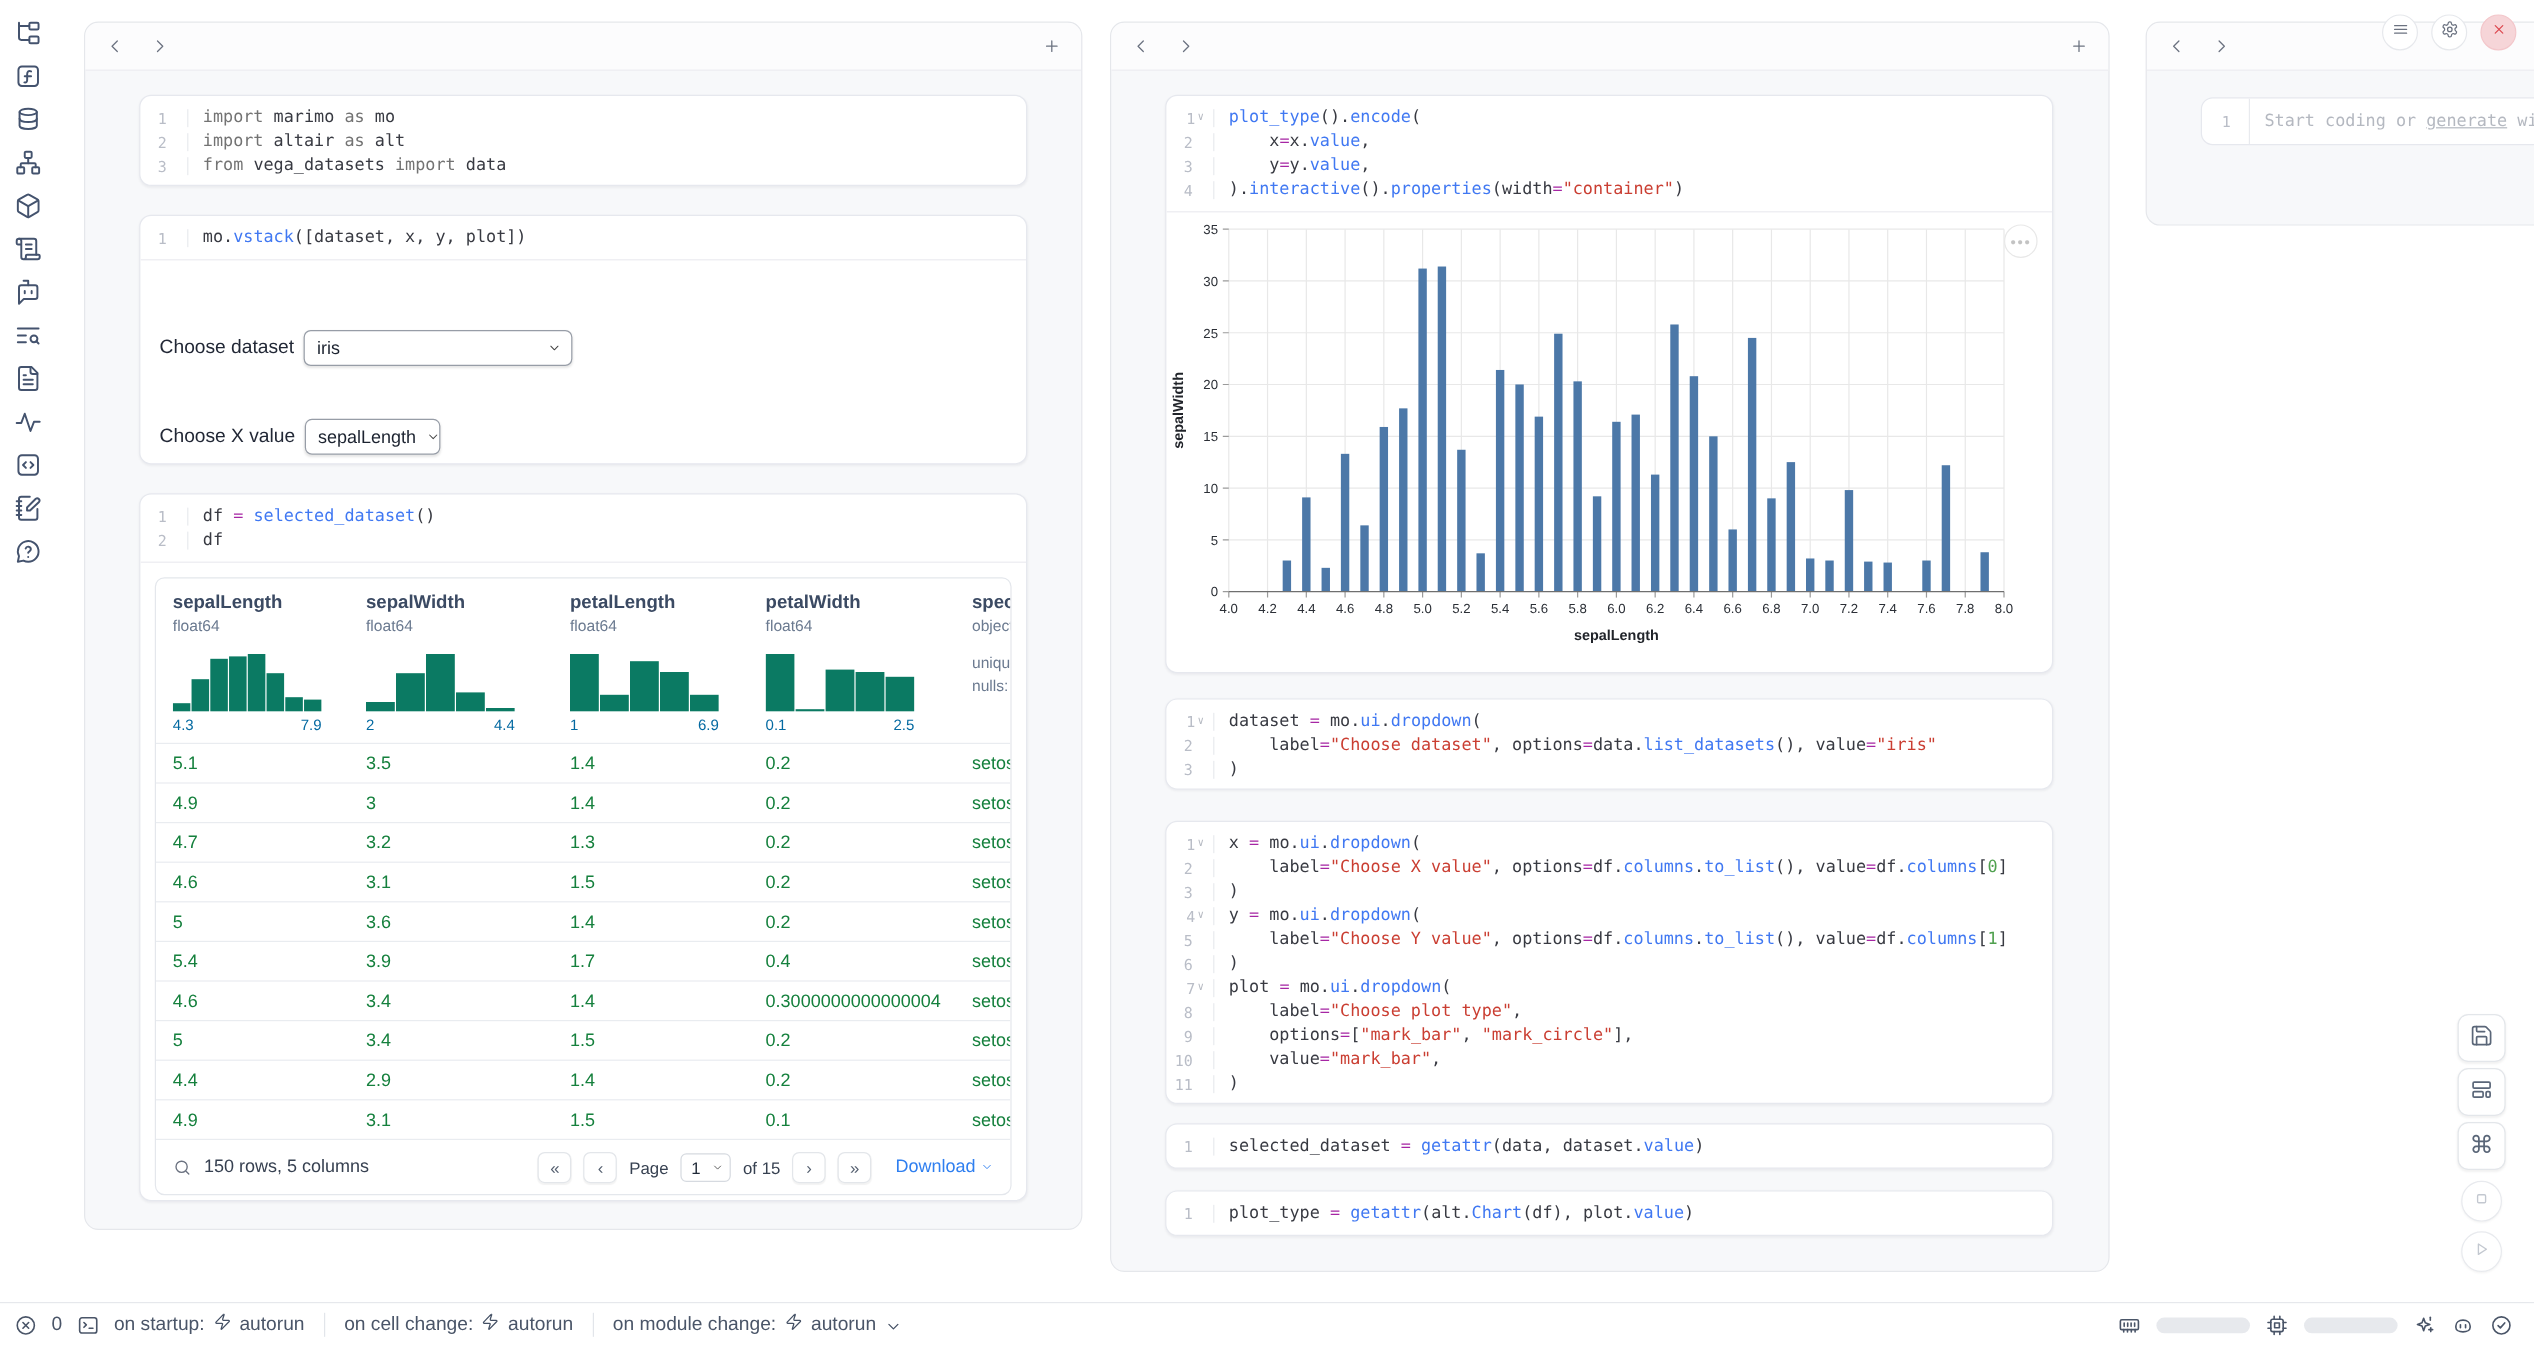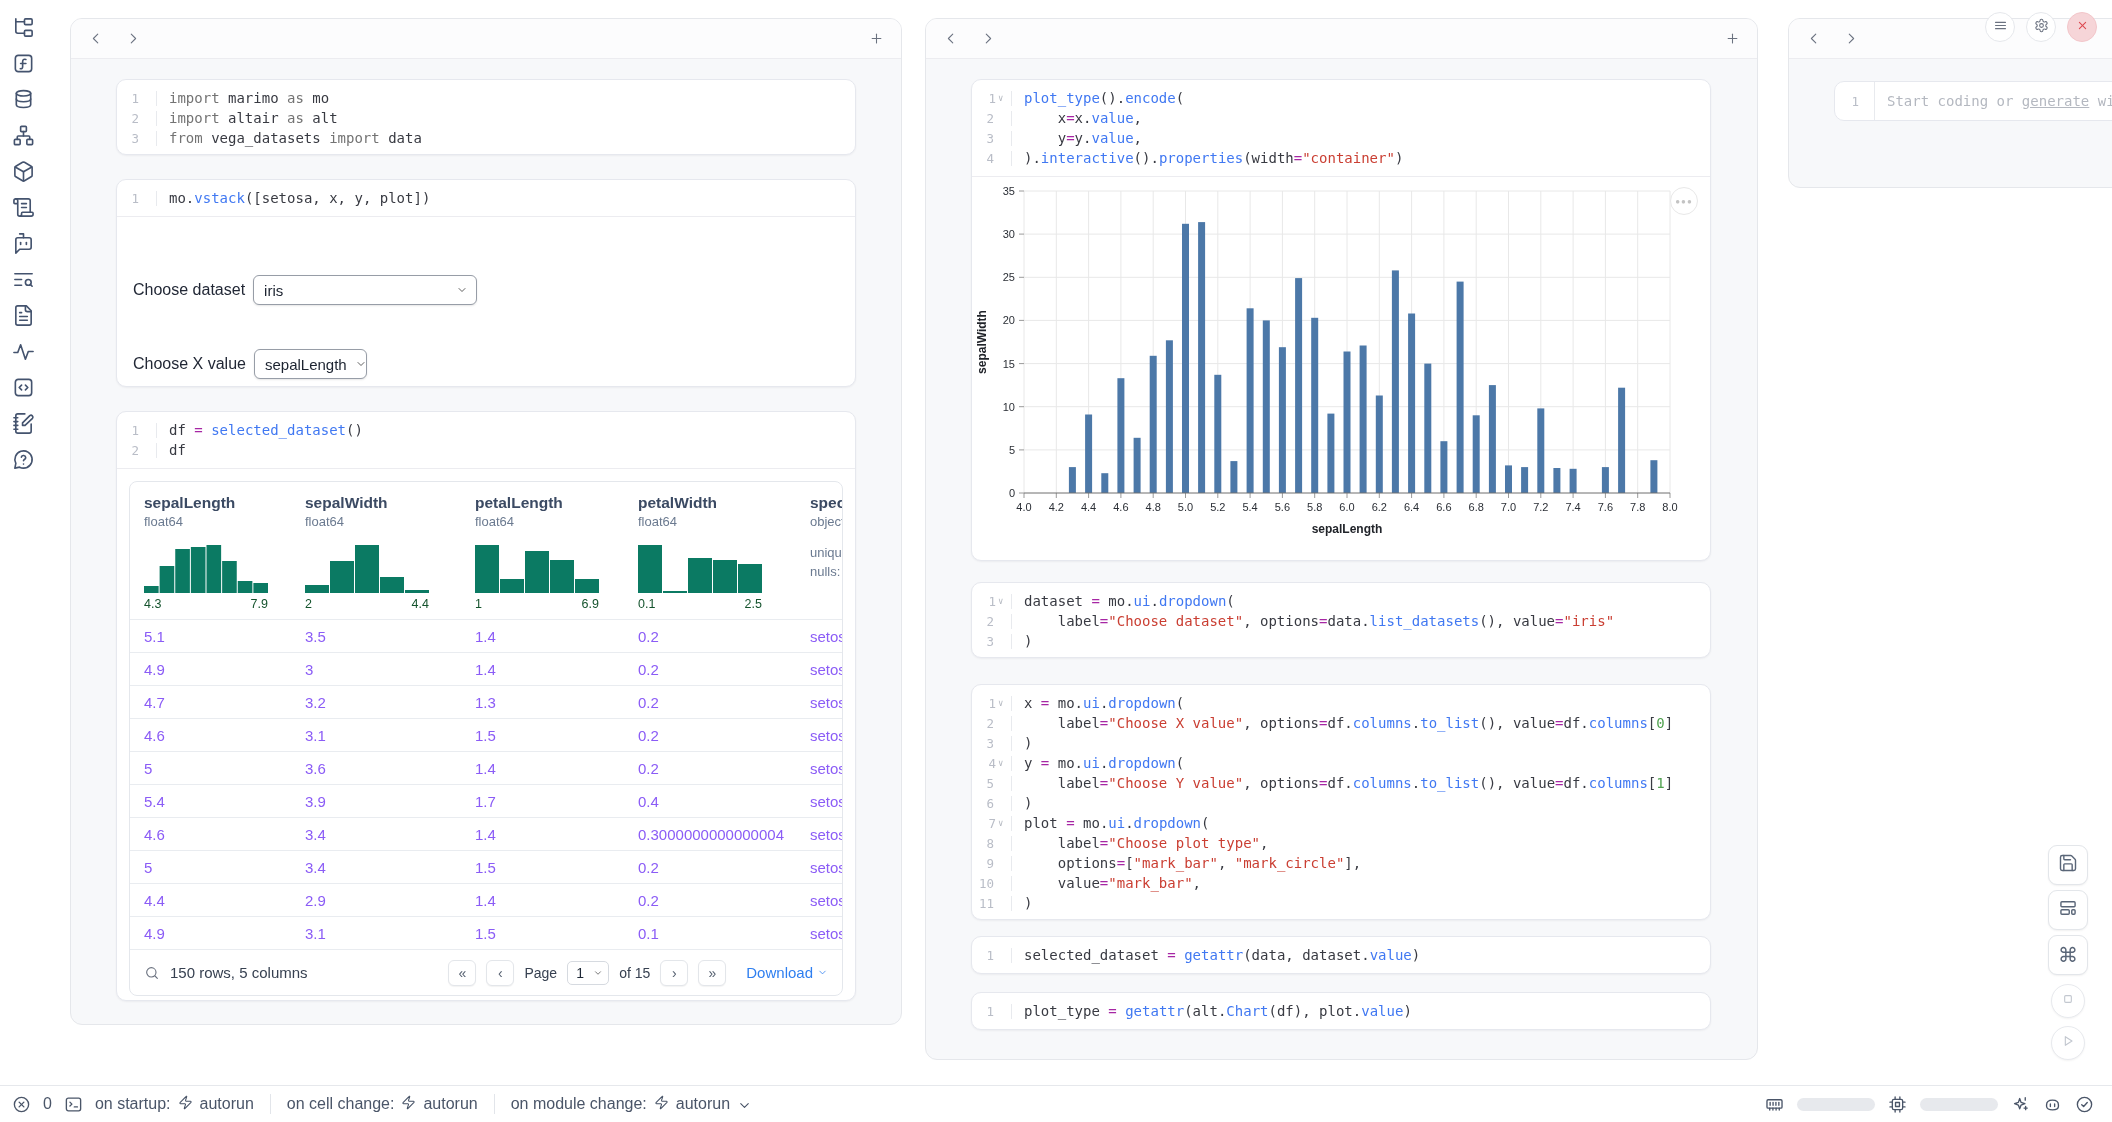--- a/index.html
+++ b/index.html
@@ -54,24 +54,24 @@
   
   .tablewrap { margin:12px; border:1px solid #e4e7ec; border-radius:8px; background:#fff;
                overflow:hidden; }
   .tgrid { display:grid; grid-template-columns:161px 170px 163px 172px 1fr; }
   .thcell { padding:12px 14px 8px 14px; overflow:hidden; white-space:nowrap; }
   .thname { font-size:15.5px; font-weight:bold; color:#3b4a63; }
   .thtype { font-size:13px; color:#6b7a90; margin-top:2px; }
   .thextra { font-size:13px; color:#6b7a90; margin-top:14px; line-height:19px; }
   .hist { margin-top:10px; display:block; }
   .minmax { width:124px; display:flex; justify-content:space-between;
-            font-size:12.5px; color:#14532d; margin-top:4px; }
+            font-size:12.5px; color:#0369a1; margin-top:4px; }
   .trow { display:grid; grid-template-columns:161px 170px 163px 172px 1fr;
           border-top:1px solid #e9ecf0; height:33px; }
-  .tcell { padding:0 14px; display:flex; align-items:center; font-size:15px; color:#8b5cf6;
+  .tcell { padding:0 14px; display:flex; align-items:center; font-size:15px; color:#15803d;
            overflow:hidden; white-space:nowrap; }
   .tfoot { border-top:1px solid #e9ecf0; height:46px; display:flex; align-items:center;
            padding:0 14px; gap:10px; }
   .tsummary { font-size:15px; color:#374151; }
   .ticon { width:16px; height:16px; color:#6b7280; }
   .ticon svg { width:16px; height:16px; }
   .pgbtn { min-width:28px; height:26px; border:1px solid #e3e6ea; border-radius:6px;
            background:#fff; box-shadow:0 1px 1px rgba(0,0,0,.05); color:#556070;
            display:flex; align-items:center; justify-content:center; font-size:14px; cursor:pointer; }
   .pglabel { font-size:14px; color:#374151; }
@@ -257,21 +257,21 @@
         </div>
       </div>
   </div>
   <div class="cell" style="top:160px;height:208px;">
     <div class="code bb">
         <div class="code-line">
           <div class="gutter">
             <span class="lnum">1</span>
             <span class="fold nofold"></span>
           </div>
-          <div class="src"><span class="tk-p">mo.</span><span class="tk-f">vstack</span><span class="tk-p">([setosa, x, y, plot])</span></div>
+          <div class="src"><span class="tk-p">mo.</span><span class="tk-f">vstack</span><span class="tk-p">([dataset, x, y, plot])</span></div>
         </div>
       </div>
     <div class="widgets">
         <div class="wrow">
           <span class="wlabel">Choose dataset</span>
           <span class="sel" style="width: 224px;">
             <span>iris</span>
             <span style="display: inline-flex;">
               <svg viewBox="0 0 24 24" fill="none" stroke="currentColor" stroke-width="1.7" stroke-linecap="round" stroke-linejoin="round">
                 <path d="m6 9 6 6 6-6"></path>

